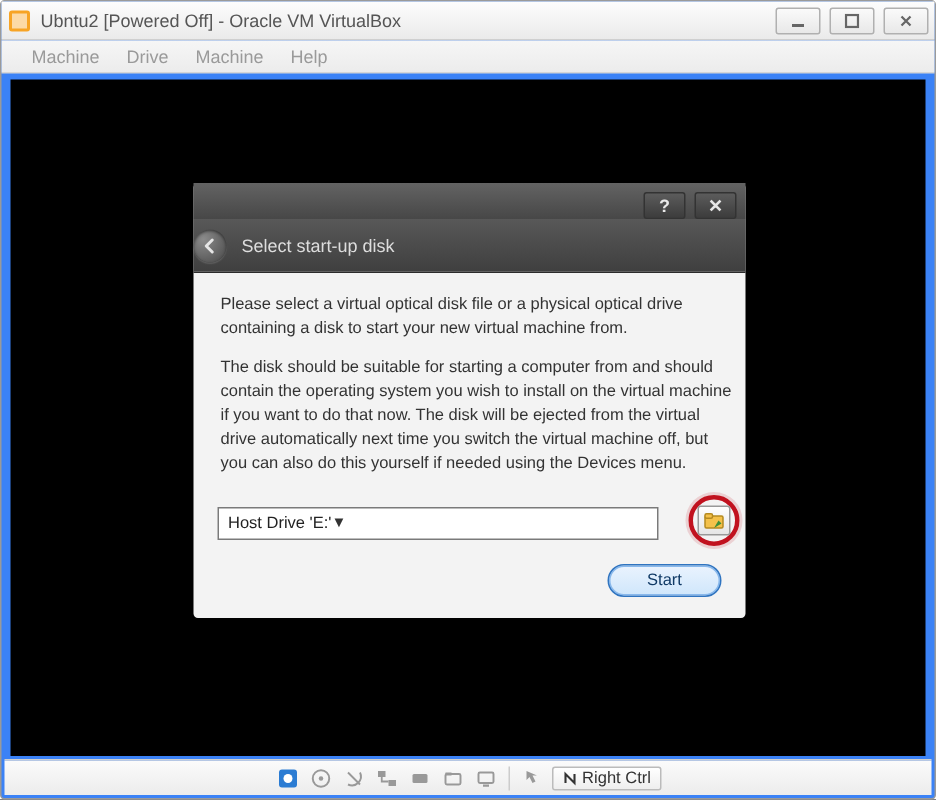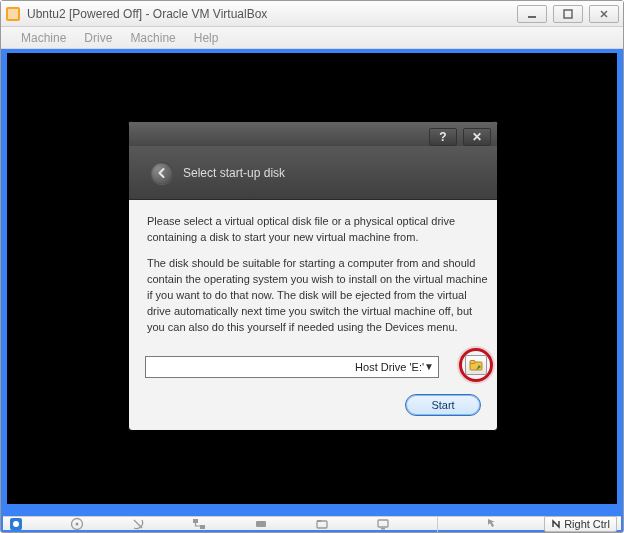--- a/index.html
+++ b/index.html
@@ -48,24 +48,24 @@
     display:flex;align-items:center;padding:0 20px;gap:18px;
     color:#9a9a9a; font-size:12px;
   }
   
   .vm-area {
     position:absolute; left:6px; right:6px; top:52px; bottom:28px;
     background:#000;
   }
   
   .statusbar {
-    position:absolute; left:2px; right:2px; bottom:2px; height:14px;
+    position:absolute; left:2px; right:2px; bottom:2px; height:24px;
     background:linear-gradient(#fbfbfb,#ececec);
     border-top:1px solid #d0d0d0;
-    display:flex; align-items:center; justify-content:space-between;
+    display:flex; align-items:center; justify-content:center;
     padding:0 4px; gap:4px;
     color:#666;
   }
   .status-icon {
     width:18px;height:18px;display:flex;align-items:center;justify-content:center;
     font-size:12px;color:#888;
   }
   .status-sep { width:1px; height:16px; background:#ccc; margin:0 2px;}
   .hostkey {
     border:1px solid #bbb; border-radius:2px; padding:1px 6px;
@@ -90,21 +90,21 @@
     padding:6px 6px 0 6px;
   }
   .dlg-winbtn {
     width:28px;height:18px;border:1px solid #333;border-radius:2px;
     background:linear-gradient(#5c5c5c,#3c3c3c);
     color:#e8e8e8;font-weight:bold;font-size:12px;
     display:flex;align-items:center;justify-content:center;
   }
   .dlg-header {
     background:linear-gradient(#585858,#3f3f3f);
-    height:54px; display:flex;align-items:center;padding:0 22px;
+    height:36px; display:flex;align-items:center;padding:0 0;
     border-bottom:1px solid #2a2a2a;
   }
   .back-circle {
     width:22px;height:22px;border-radius:50%;
     background:radial-gradient(circle at 30% 30%, #8b8b8b,#484848);
     box-shadow:0 1px 2px rgba(0,0,0,.5) inset,0 1px 1px rgba(255,255,255,.15);
     display:flex;align-items:center;justify-content:center;
     margin-right:10px;color:#ddd;
   }
   .dlg-title { color:#ddd; font-size:12px; }
@@ -113,21 +113,21 @@
     color:#333; font-size:11px; line-height:1.45;
   }
   .dlg-body p { margin:0 0 10px 0; }
   .combo-row {
     display:flex;align-items:center;gap:8px;
     padding:6px 16px 2px 16px;
     position:relative;
   }
   .combo {
     flex:1;height:22px;border:1px solid #7a7a7a;background:#fff;
-    display:flex;align-items:center;justify-content:flex-end;
+    display:flex;align-items:center;justify-content:flex-start;
     padding:0 4px 0 6px; font-size:11px;color:#222;
   }
   .combo .arrow{font-size:10px;color:#333;}
   .browse-circle{
     width:34px;height:34px;border:3px solid #c1121f;border-radius:50%;
     display:flex;align-items:center;justify-content:center;
     box-shadow:0 0 0 2px rgba(193,18,31,.15);
     position:absolute; right:4px; top:-2px;
   }
   .browse-btn{

